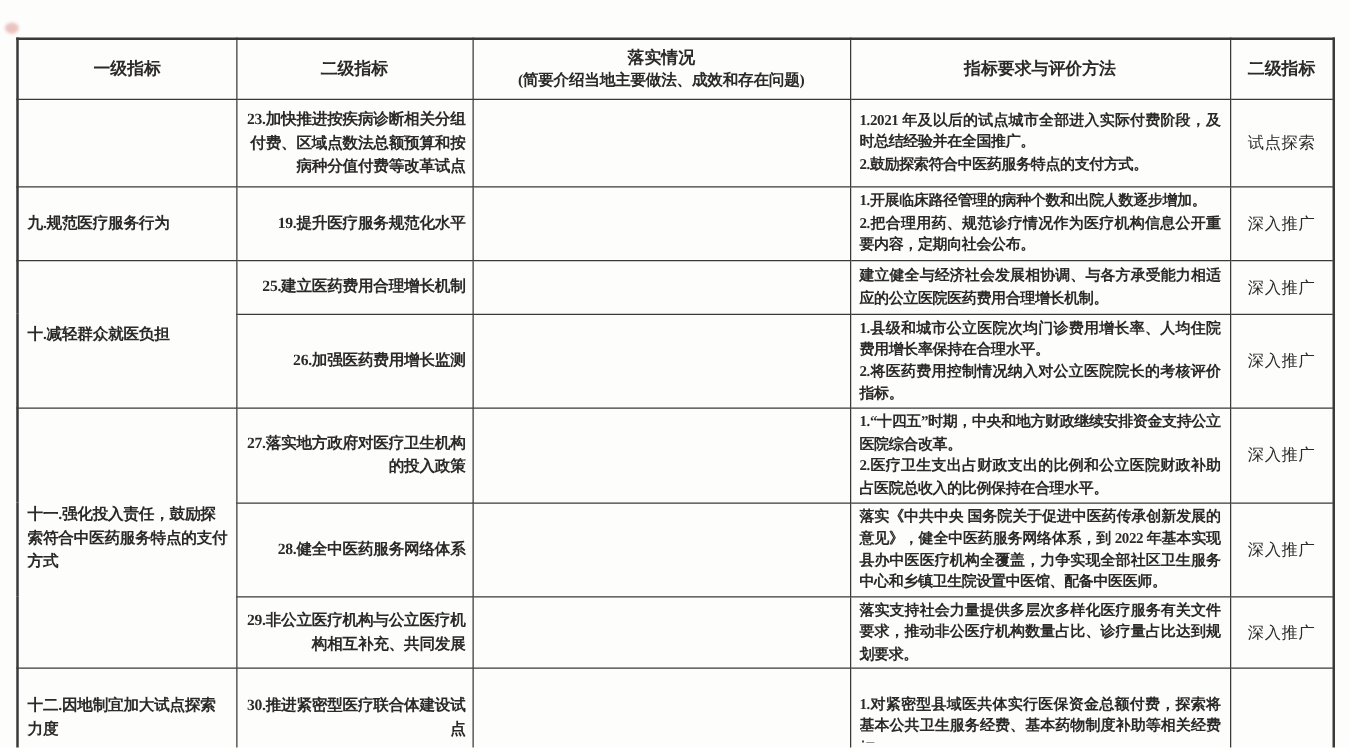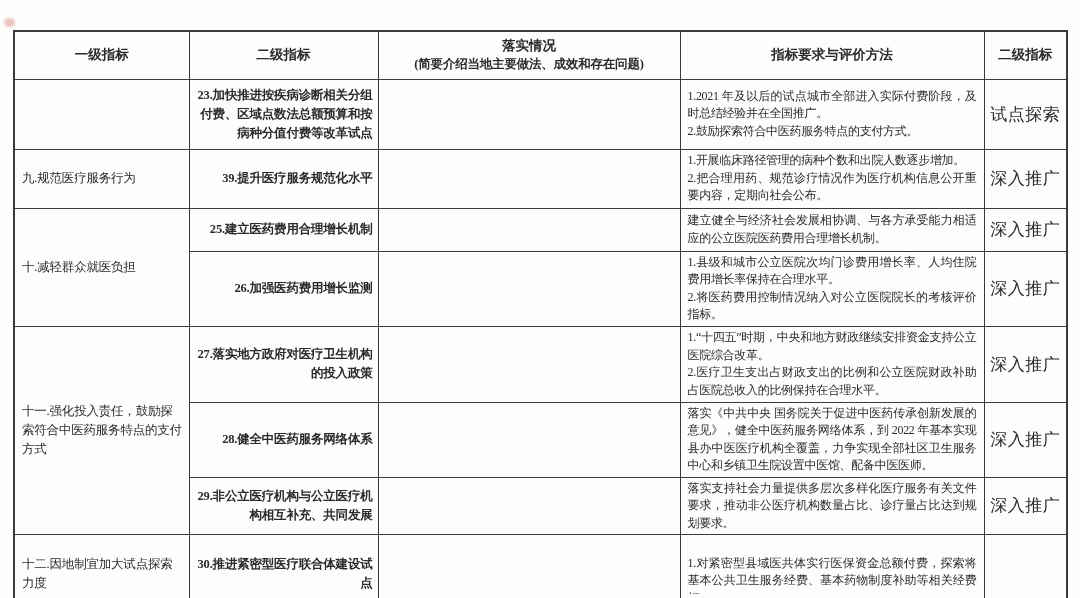--- a/index.html
+++ b/index.html
@@ -34,37 +34,38 @@
   th{
     font-size:13.5px;font-weight:bold;
     text-align:center;line-height:18px;
     padding:2px 4px;
   }
   th .sub{display:block;font-size:12.5px;font-weight:bold;letter-spacing:-0.2px;}
   tr.hr{height:48px;}
   tr.r0{height:70px;} tr.r1{height:59px;} tr.r2{height:43px;} tr.r3{height:72px;}
   tr.r4{height:76px;} tr.r5{height:75px;} tr.r6{height:57px;} tr.r7{height:43px;}
   td.l1{
-    font-size:12.5px;font-weight:normal;line-height:19px;
+    font-size:12.5px;font-weight:bold;line-height:19px;
     padding:2px 5px 2px 7px;text-align:left;letter-spacing:-0.2px;
   }
   td.l2{
     font-size:12.5px;font-weight:bold;line-height:19px;
     padding:2px 5px 2px 7px;text-align:right;letter-spacing:-0.2px;
   }
   td.impl{background:transparent;}
   td.req{
     font-size:12px;line-height:17.5px;
     padding:2px 7px;
     text-align:justify;
     white-space:pre-line;
     letter-spacing:-0.3px;
+    font-weight:bold;
   }
   td.nat{
-    font-size:17px;text-align:center;letter-spacing:0.5px;
+    font-size:13px;text-align:center;letter-spacing:0.5px;
   }
   .clip{max-height:39px;overflow:hidden;white-space:pre-line;}
 </style>
 </head>
 <body>
 
 <div class="red-mark" style="background: rgb(200, 90, 80);"></div>
 
 <table class="indicator-table">
   <colgroup>
@@ -90,21 +91,21 @@
       <td class="l1"></td>
       <td class="l2">23.加快推进按疾病诊断相关分组付费、区域点数法总额预算和按病种分值付费等改革试点</td>
       <td class="impl"></td>
       <td class="req">1.2021 年及以后的试点城市全部进入实际付费阶段，及时总结经验并在全国推广。
 2.鼓励探索符合中医药服务特点的支付方式。</td>
       <td class="nat">试点探索</td>
     </tr>
 
     <tr class="r1">
       <td class="l1">九.规范医疗服务行为</td>
-      <td class="l2">39.提升医疗服务规范化水平</td>
+      <td class="l2">19.提升医疗服务规范化水平</td>
       <td class="impl"></td>
       <td class="req">1.开展临床路径管理的病种个数和出院人数逐步增加。
 2.把合理用药、规范诊疗情况作为医疗机构信息公开重要内容，定期向社会公布。</td>
       <td class="nat">深入推广</td>
     </tr>
 
     <tr class="r2">
       <td class="l1" rowspan="2">十.减轻群众就医负担</td>
       <td class="l2">25.建立医药费用合理增长机制</td>
       <td class="impl"></td>

